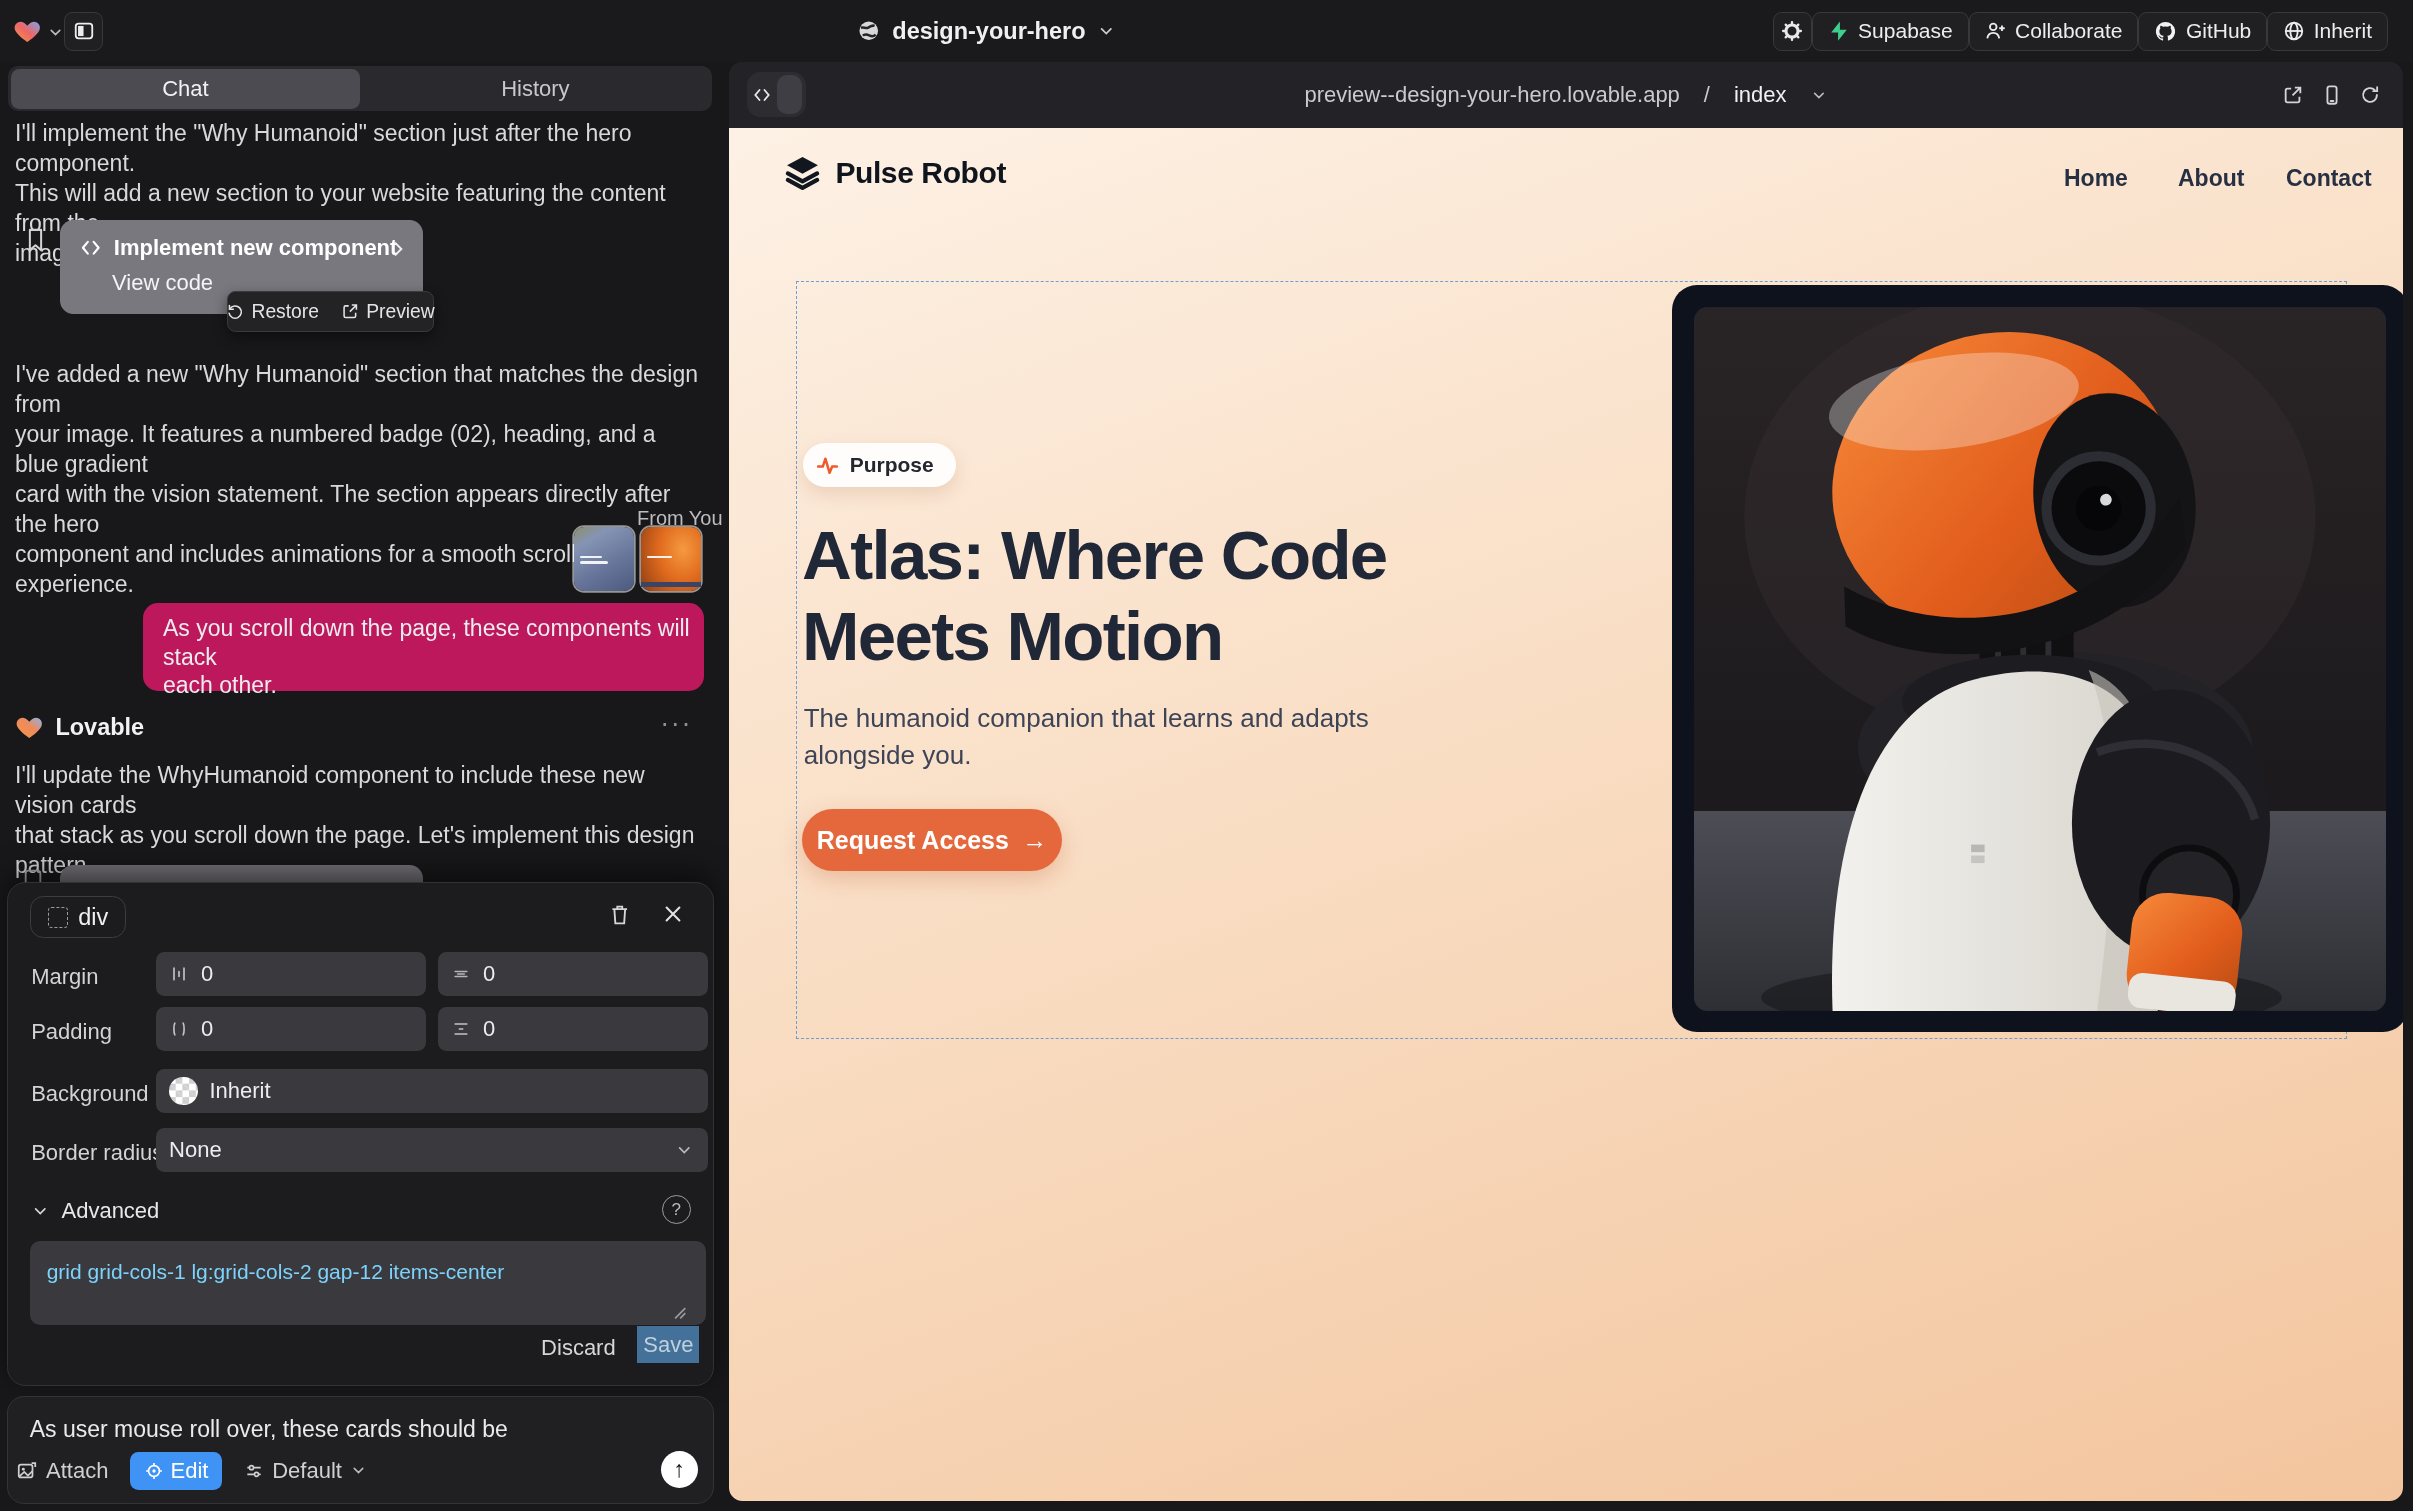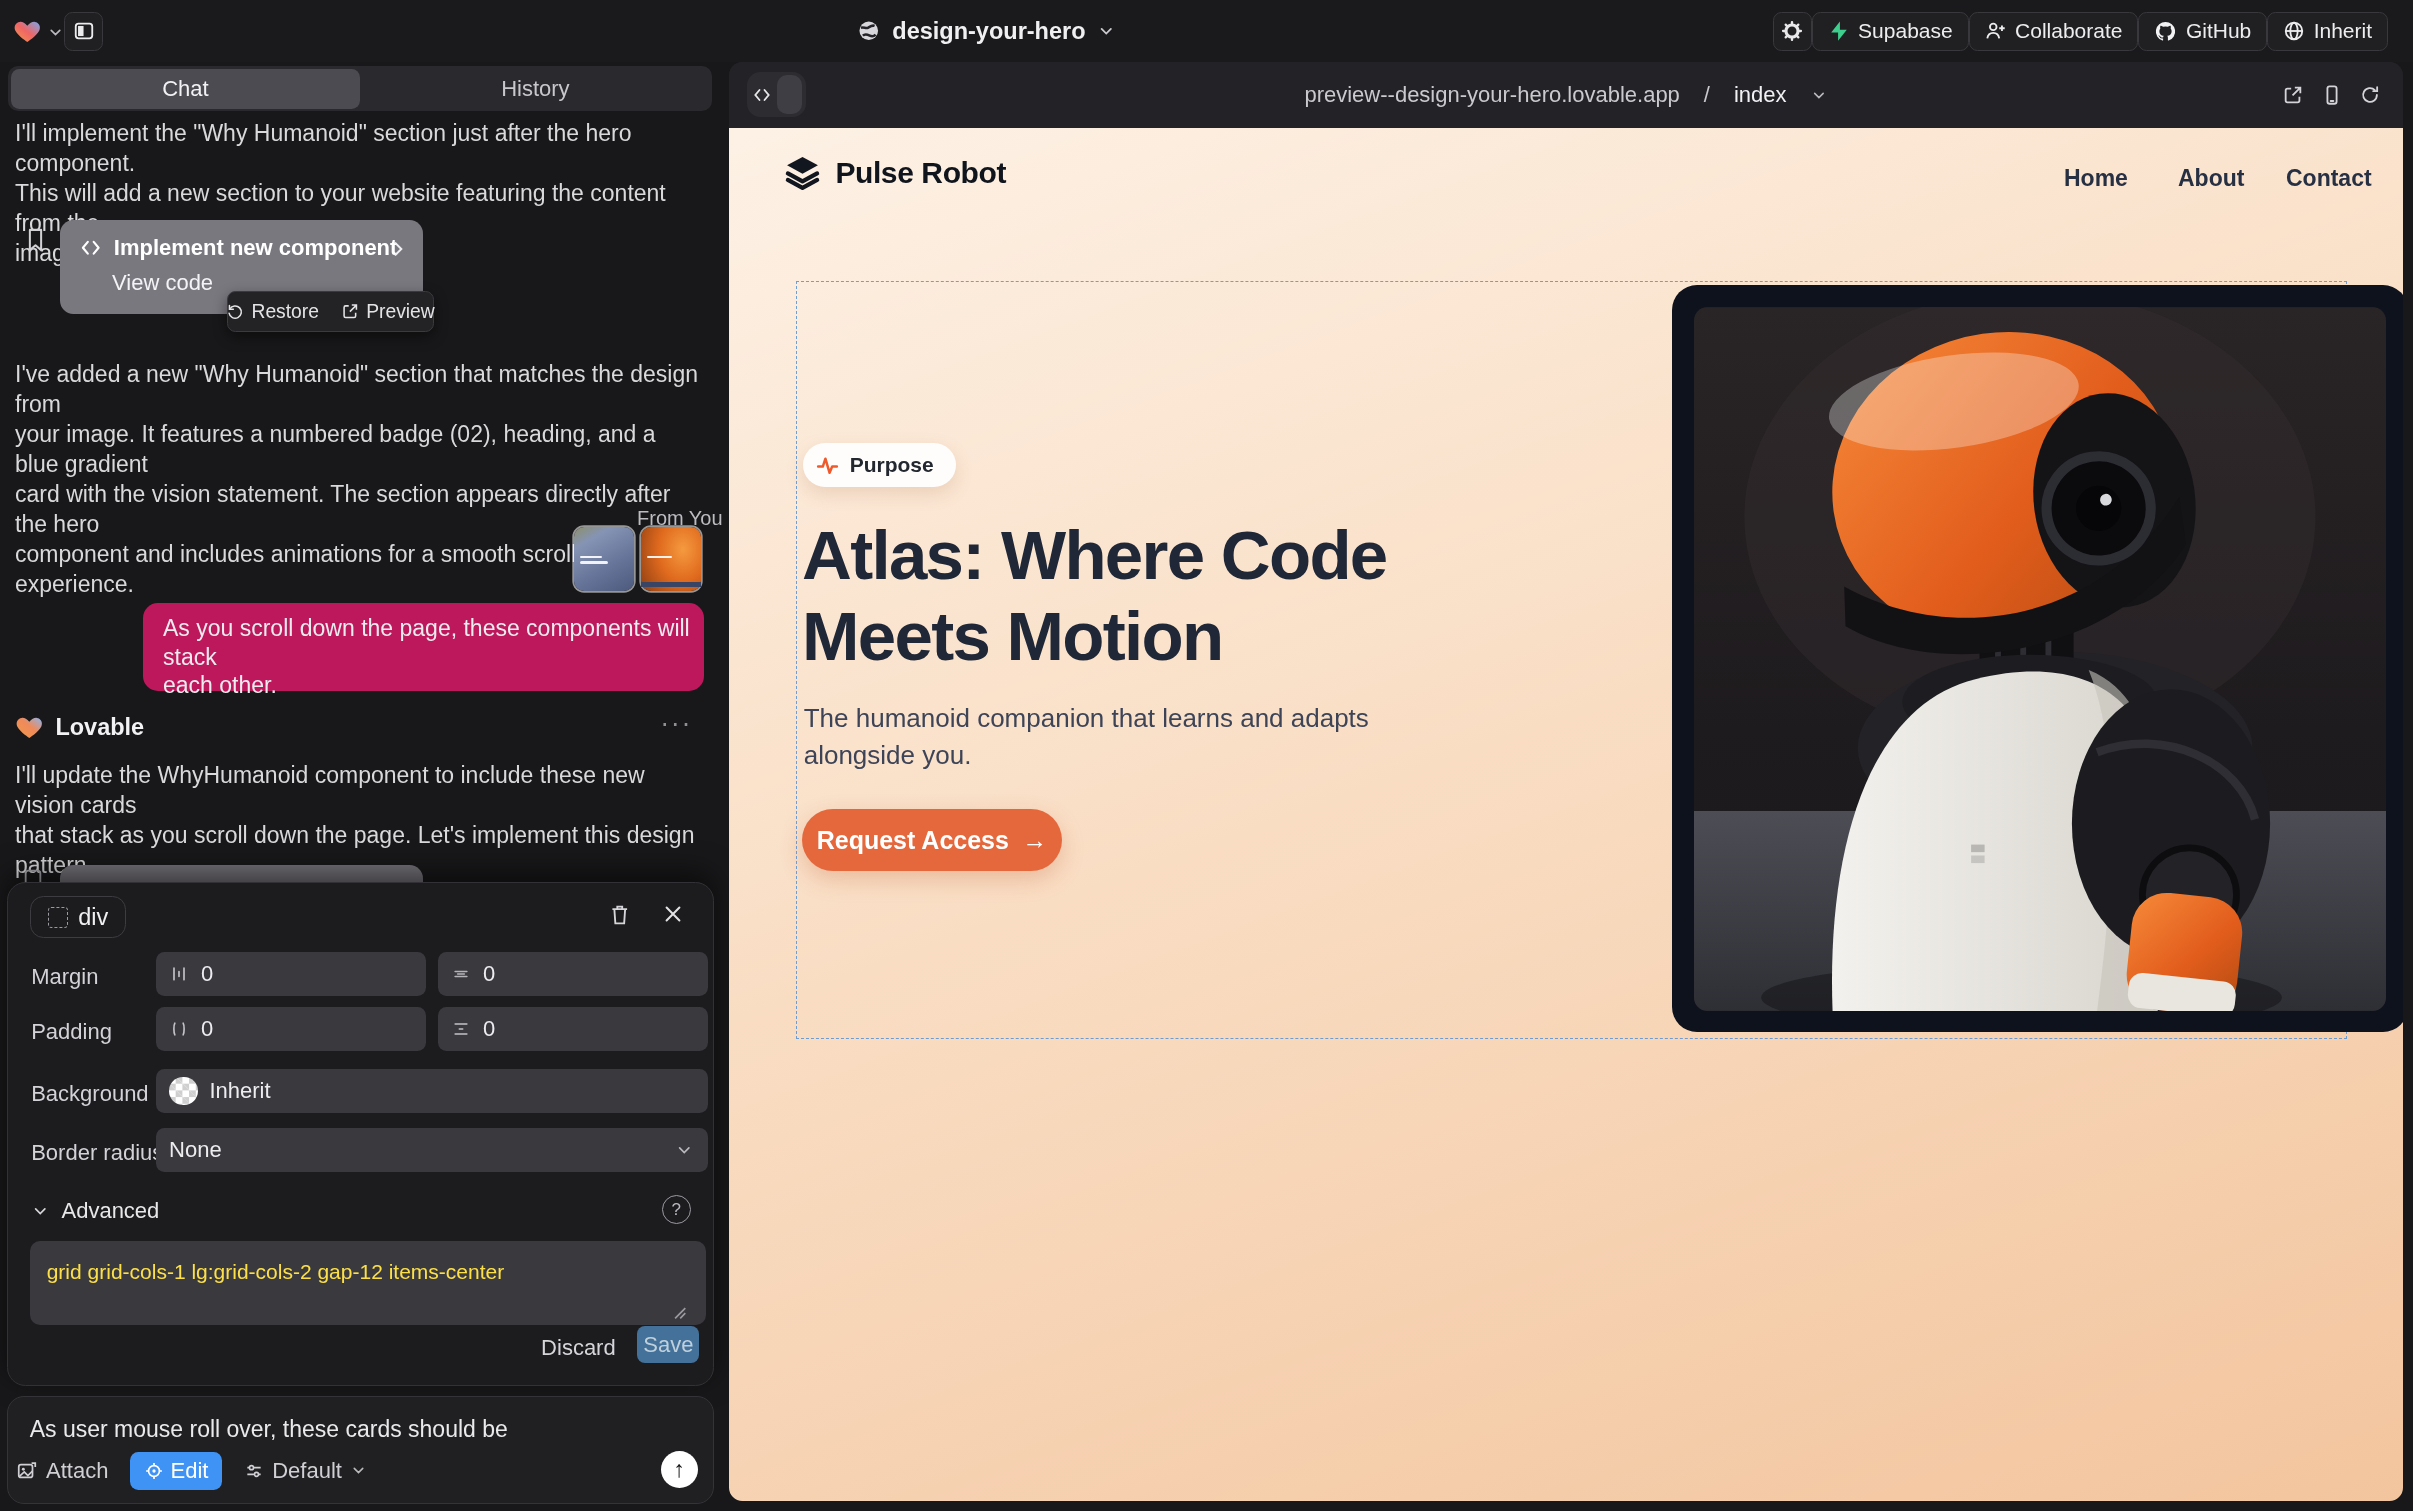--- a/index.html
+++ b/index.html
@@ -56,24 +56,24 @@
   .panel-ic{position:absolute;top:18.5px;}
   .row-label{position:absolute;left:23.5px;font-size:22px;color:#d2d2d7;}
   .inp{position:absolute;height:44px;background:#39393e;border-radius:8.4px;display:flex;align-items:center;
        gap:11.8px;padding:0 13.4px;font-size:22px;color:#ededf0;}
   .sel-chev{position:absolute;right:15px;}
   .adv-row{position:absolute;left:23.5px;top:315px;display:flex;align-items:center;gap:11.8px;font-size:22px;color:#e8e8eb;}
   .help{position:absolute;right:22px;top:312px;width:27px;height:27px;border:1.7px solid #9b9ba1;border-radius:50%;
         display:flex;align-items:center;justify-content:center;font-size:17px;color:#b9b9bf;}
   .adv-area{position:absolute;left:22px;top:358px;width:642px;height:47px;background:#39393e;border:none;
             border-radius:10px;resize:none;font-family:"Liberation Sans","DejaVu Sans",sans-serif;
-            font-size:21px;color:#fde047;padding:18.5px 17px;outline:none;}
+            font-size:21px;color:#7dd3fc;padding:18.5px 17px;outline:none;}
   .rsz{position:absolute;left:662px;top:420px;}
   .discard{position:absolute;right:97px;top:452px;font-size:22px;color:#d6d6da;}
-  .savebtn{position:absolute;right:13.4px;top:443px;width:62px;height:37px;background:#44719a;border-radius:8px;
+  .savebtn{position:absolute;right:13.4px;top:443px;width:62px;height:37px;background:#44719a;border-radius:0;
            display:flex;align-items:center;justify-content:center;font-size:22px;color:#bfd0dc;}
   
   .composer{position:absolute;left:6.7px;top:1396px;width:705px;height:106px;background:#202023;
             border:0.8px solid #333338;border-radius:17px;}
   .draft{position:absolute;left:22px;top:18.5px;font-size:23px;color:#eaeaec;}
   .comp-row{position:absolute;left:8px;bottom:13.4px;display:flex;align-items:center;gap:22px;}
   .comp-item{display:flex;align-items:center;gap:8.4px;font-size:22px;color:#cfcfd4;}
   .editpill{display:flex;align-items:center;gap:6.7px;background:#3f93f5;color:#fff;font-size:22px;
             border-radius:8.4px;padding:5.9px 13.4px;}
   .send{position:absolute;right:15px;bottom:15px;width:37px;height:37px;background:#fff;border-radius:50%;

